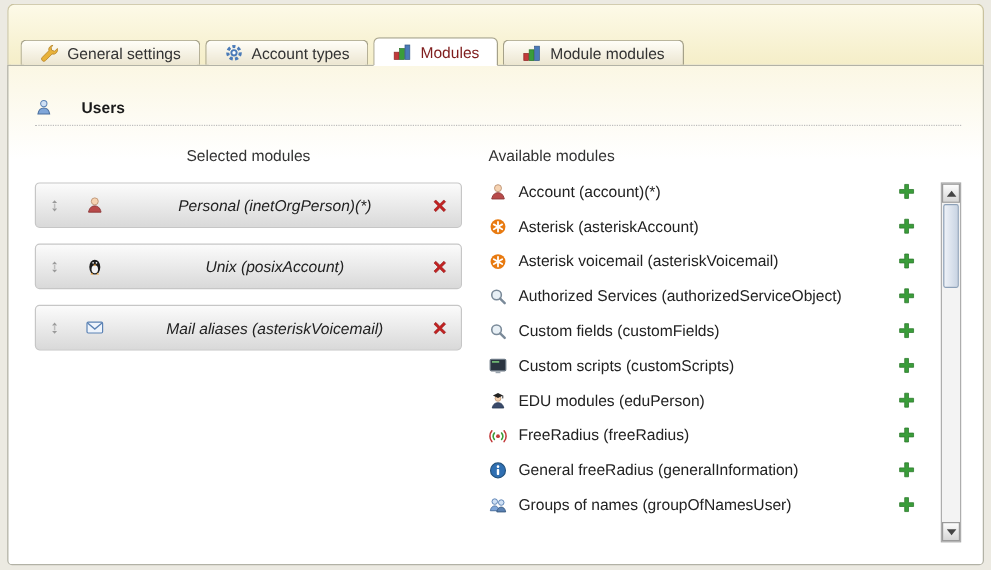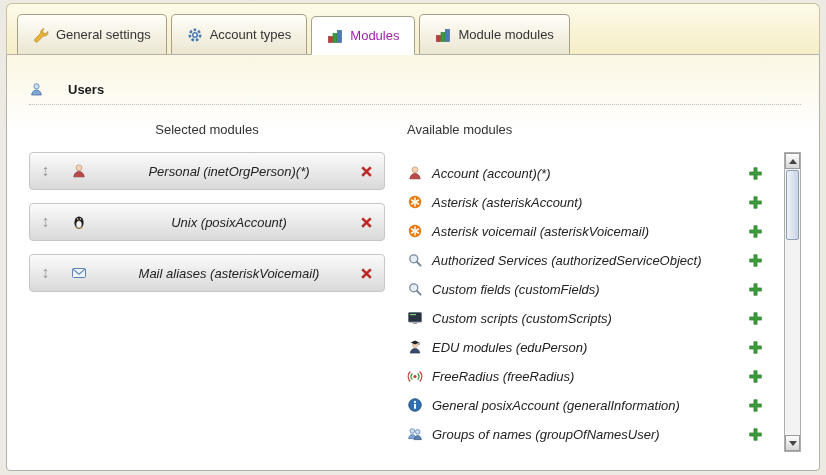--- a/index.html
+++ b/index.html
@@ -7,28 +7,28 @@
   .page { position:relative; width:826px; height:475px; background:#eceae2; overflow:hidden; }
 
   
   .header {
     position:absolute; left:6px; right:6px; top:3px; height:51px;
     background:linear-gradient(180deg,#fdfae8 0%,#f5eec8 100%);
     border:1px solid #c9c29e; border-bottom:none; border-radius:6px 6px 0 0;
     display:flex; align-items:flex-end; padding-left:10px; gap:4px; z-index:3;
   }
   .tab {
-    height:40px; display:flex; align-items:center; gap:7px; padding:0 15px;
+    height:21px; display:flex; align-items:center; gap:7px; padding:0 15px;
     border:1px solid #a5a189; border-bottom:none; border-radius:5px 5px 0 0;
     background:linear-gradient(180deg,#fffef8 0%,#ece6d1 100%);
     font-size:13px; color:#333; cursor:pointer; white-space:nowrap;
   }
   .tab.active {
-    height:39px; background:#fff; border-bottom:1px solid #fff;
-    margin-bottom:-1px; color:#a21caf; z-index:4;
+    height:24px; background:#fff; border-bottom:1px solid #fff;
+    margin-bottom:-1px; color:#7f1d1d; z-index:4;
   }
 
   
   .panel {
     position:absolute; left:6px; right:6px; top:54px; bottom:4px;
     border:1px solid #b2b2a6; border-radius:0 0 4px 4px;
     background:linear-gradient(180deg,#fbf7e4 0px,#ffffff 78px);
     z-index:1; overflow:hidden;
   }
   .content { padding:27px 18px 0 22px; }
@@ -51,21 +51,21 @@
     background:linear-gradient(180deg,#fbfbfb 0%,#d9d9d9 100%);
     margin-bottom:13px;
   }
   .sel-row .handle { cursor:grab; flex:none; }
   .sel-row .mod { margin-left:20px; flex:none; }
   .sel-label { margin-left:12px; flex:1; font-size:13px; color:#222;font-style:italic; }
   .xbtn { cursor:pointer; flex:none; }
 
   
   .avl-list { position:relative; padding-right:38px; }
-  .avl-row { height:29px; display:flex; align-items:flex-end;font-style:italic; }
+  .avl-row { height:29px; display:flex; align-items:flex-start; }
   .avl-row .mod { flex:none; }
   .avl-label { margin-left:9px; flex:1; font-size:13px; color:#222; }
   .plusbtn { cursor:pointer; flex:none; }
 
   
   .scrollbar {
     position:absolute; right:0; top:0; width:17px; height:300px;
     background:#f3f3f3; border:1px solid #adadad;
   }
   .sb-btn {
@@ -349,21 +349,21 @@
                   <span class="avl-label">FreeRadius (freeRadius)</span>
                   <svg class="icn plusbtn" width="15" height="15" viewBox="0 0 16 16">
                     <use href="#i-plus"></use>
                   </svg>
                 </div>
 
                 <div class="avl-row">
                   <svg class="icn mod" width="16" height="16" viewBox="0 0 16 16">
                     <use href="#i-info"></use>
                   </svg>
-                  <span class="avl-label">General posixAccount (generalInformation)</span>
+                  <span class="avl-label">General freeRadius (generalInformation)</span>
                   <svg class="icn plusbtn" width="15" height="15" viewBox="0 0 16 16">
                     <use href="#i-plus"></use>
                   </svg>
                 </div>
 
                 <div class="avl-row">
                   <svg class="icn mod" width="16" height="16" viewBox="0 0 16 16">
                     <use href="#i-group"></use>
                   </svg>
                   <span class="avl-label">Groups of names (groupOfNamesUser)</span>

